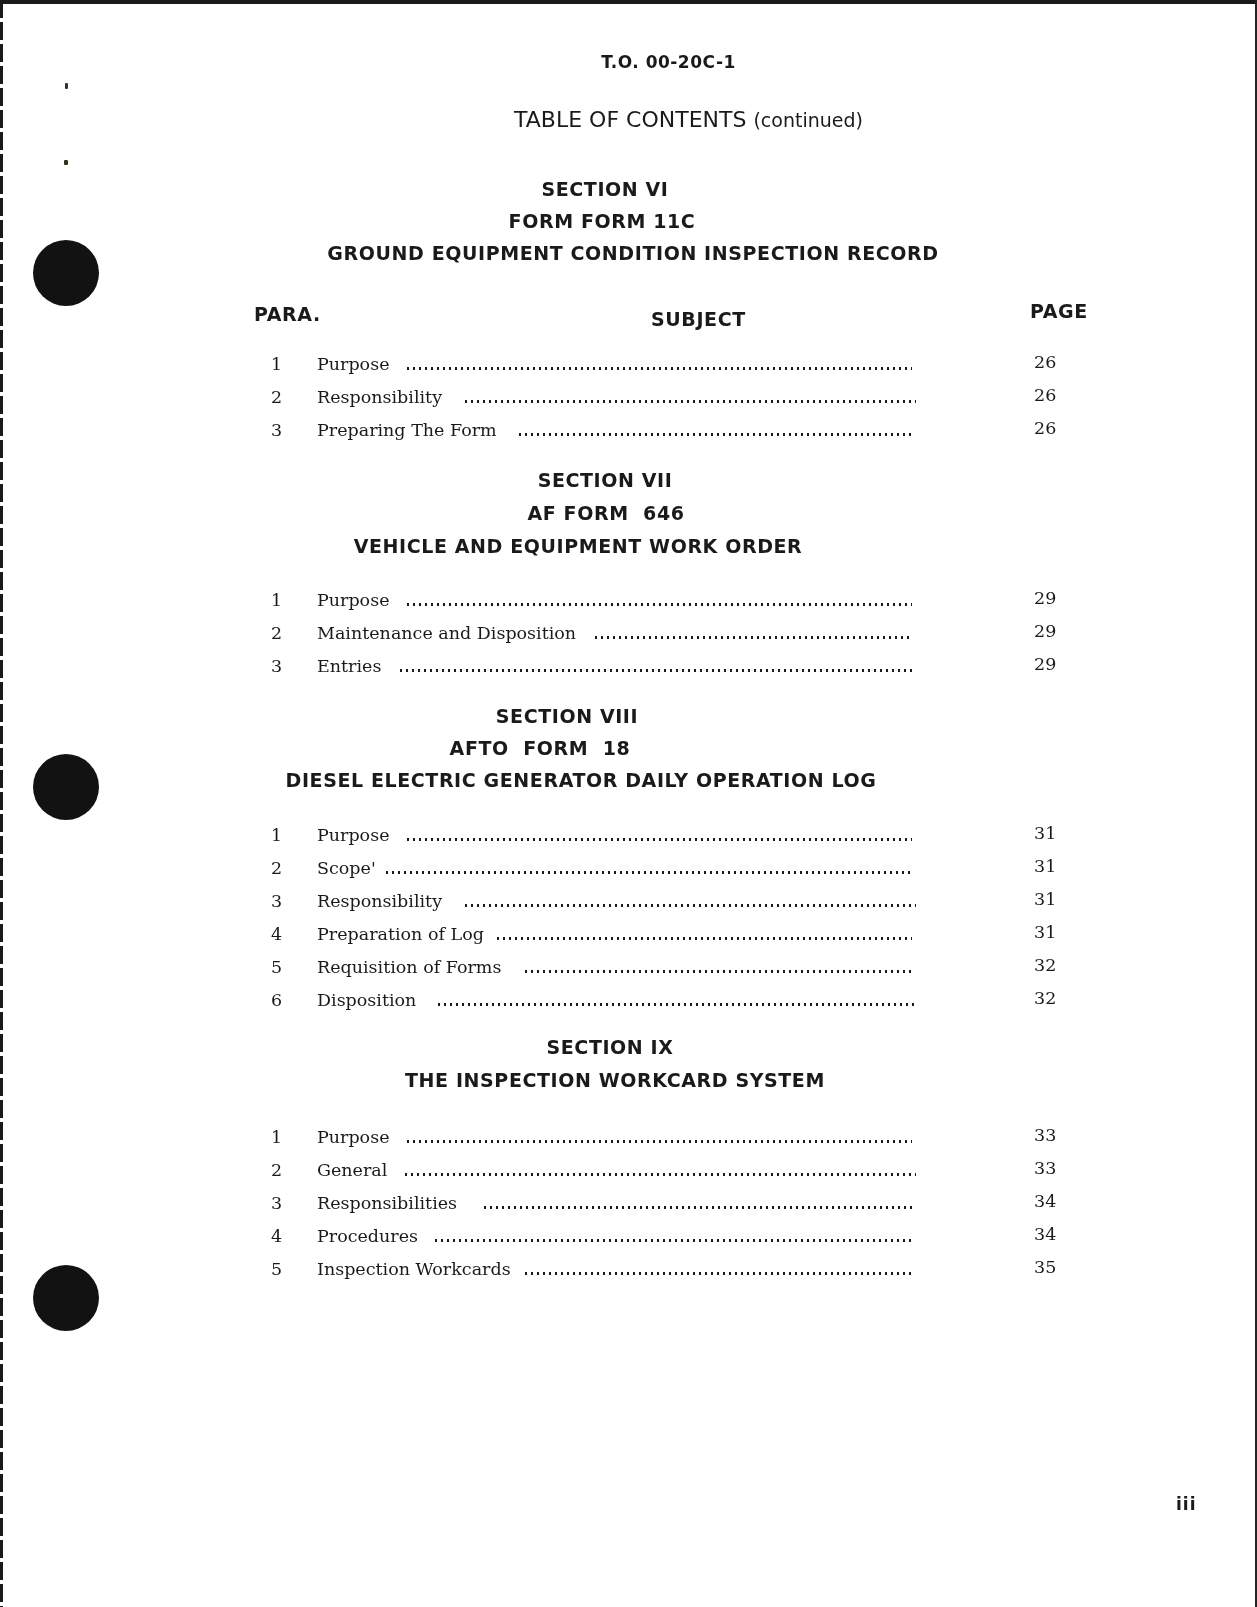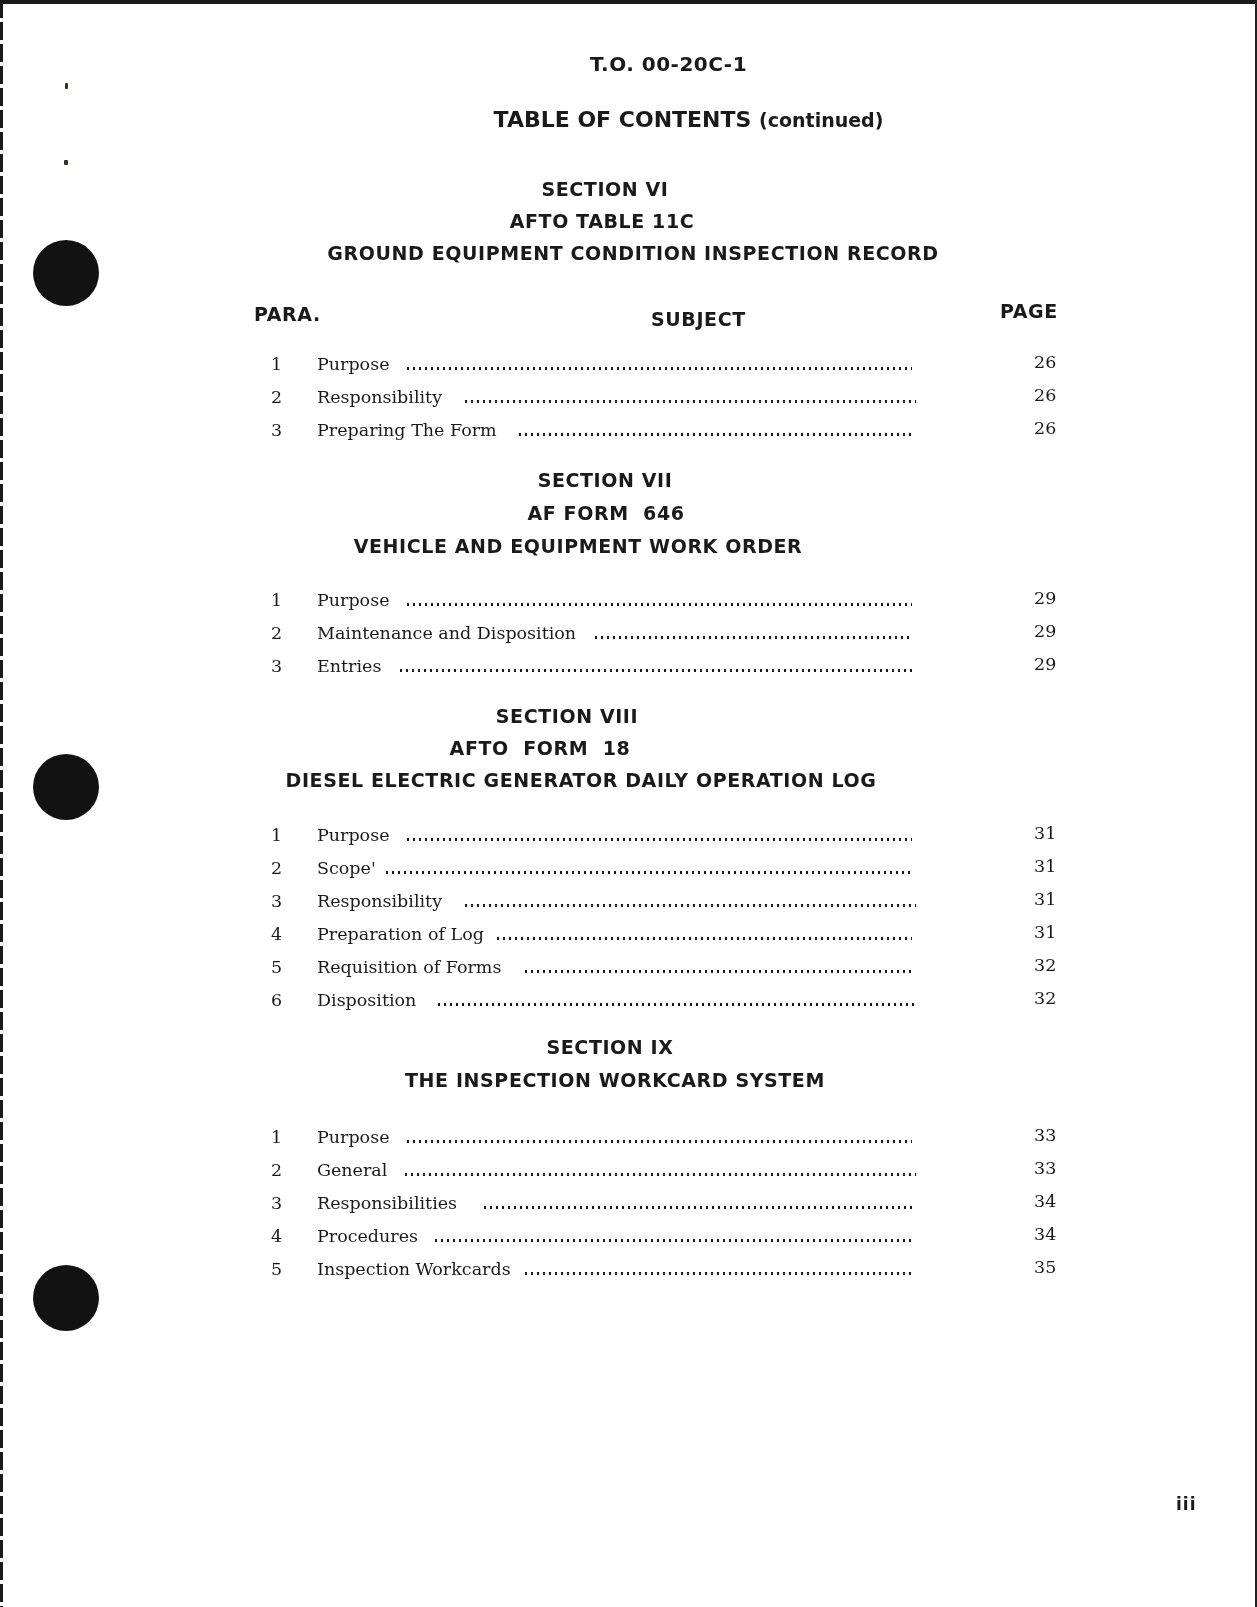--- a/index.html
+++ b/index.html
@@ -9,22 +9,22 @@
     font-family: "DejaVu Sans", sans-serif;
     color: #1a1a1a;
   }
   .top-edge { position: absolute; left: 0; top: 0; width: 1257px; height: 4px; background: #1a1a1a; }
   .left-edge { position: absolute; left: 0; top: 0; width: 3px; height: 1607px;
     background: repeating-linear-gradient(to bottom, #1a1a1a 0 18px, #ffffff 18px 22px); }
   .right-edge { position: absolute; right: 0; top: 0; width: 2px; height: 1607px; background: #222; }
   .hole { position: absolute; width: 66px; height: 66px; border-radius: 50%; background: #121212; }
   .speck { position: absolute; width: 4px; height: 5px; background: #3a3020; border-radius: 1px; }
   .center { position: absolute; left: 0; width: 1257px; text-align: center; }
-  .doc-id { top: 52px; font-size: 20px; font-weight: bold; letter-spacing: 0.5px; padding-left: 80px; box-sizing: border-box; }
-  .toc-title { top: 107px; font-size: 22px; font-weight: bold; padding-left: 120px; box-sizing: border-box; }
+  .doc-id { top: 52px; font-size: 17px; font-weight: bold; letter-spacing: 0.5px; padding-left: 80px; box-sizing: border-box; }
+  .toc-title { top: 107px; font-size: 22px; font-weight: normal; padding-left: 120px; box-sizing: border-box; }
   .toc-title .cont { font-size: 19px; }
   .sec-head { position: absolute; left: 0; width: 1080px; text-align: center; font-weight: bold; font-size: 19px; letter-spacing: 0.6px; }
   .col-head { position: absolute; font-weight: bold; font-size: 19px; letter-spacing: 0.6px; }
   .row { position: absolute; left: 0; width: 1257px; height: 28px;
     font-family: "DejaVu Serif", serif; font-size: 17.5px; }
   .row .num { position: absolute; left: 271px; top: 0; }
   .row .subj { position: absolute; left: 317px; top: 0; white-space: nowrap; }
   .row .leader { position: absolute; top: 13px; height: 3px; right: 345px;
     background-image: radial-gradient(circle, #1a1a1a 1.3px, transparent 1.5px);
     background-size: 6px 3px; background-repeat: repeat-x; }
@@ -45,26 +45,26 @@
 <div class="hole" style="left:33px;top:754px;"></div>
 <div class="hole" style="left:33px;top:1265px;"></div>
 
 <div class="center doc-id">T.O. 00-20C-1</div>
 <div class="center toc-title">
   <span>TABLE OF CONTENTS</span>
   <span class="cont">(continued)</span>
 </div>
 
 <div class="sec-head" style="top:178px;padding-left:130px;box-sizing:border-box;">SECTION VI</div>
-<div class="sec-head" style="top:210px;padding-left:124px;box-sizing:border-box;">AFTO TABLE 11C</div>
+<div class="sec-head" style="top:210px;padding-left:124px;box-sizing:border-box;">FORM FORM 11C</div>
 <div class="sec-head" style="top:242px;padding-left:186px;box-sizing:border-box;">GROUND EQUIPMENT CONDITION INSPECTION RECORD</div>
 
 <div class="col-head" style="left:254px;top:303px;">PARA.</div>
 <div class="col-head" style="left:651px;top:308px;">SUBJECT</div>
-<div class="col-head" style="left:1000px;top:300px;">PAGE</div>
+<div class="col-head" style="left:1030px;top:300px;">PAGE</div>
 
 <div class="row" style="top:354px;">
   <span class="num">1</span>
   <span class="subj">Purpose</span>
   <span class="leader" style="left:405px;"></span>
   <span class="pg">26</span>
 </div>
 <div class="row" style="top:387px;">
   <span class="num">2</span>
   <span class="subj">Responsibility</span>

